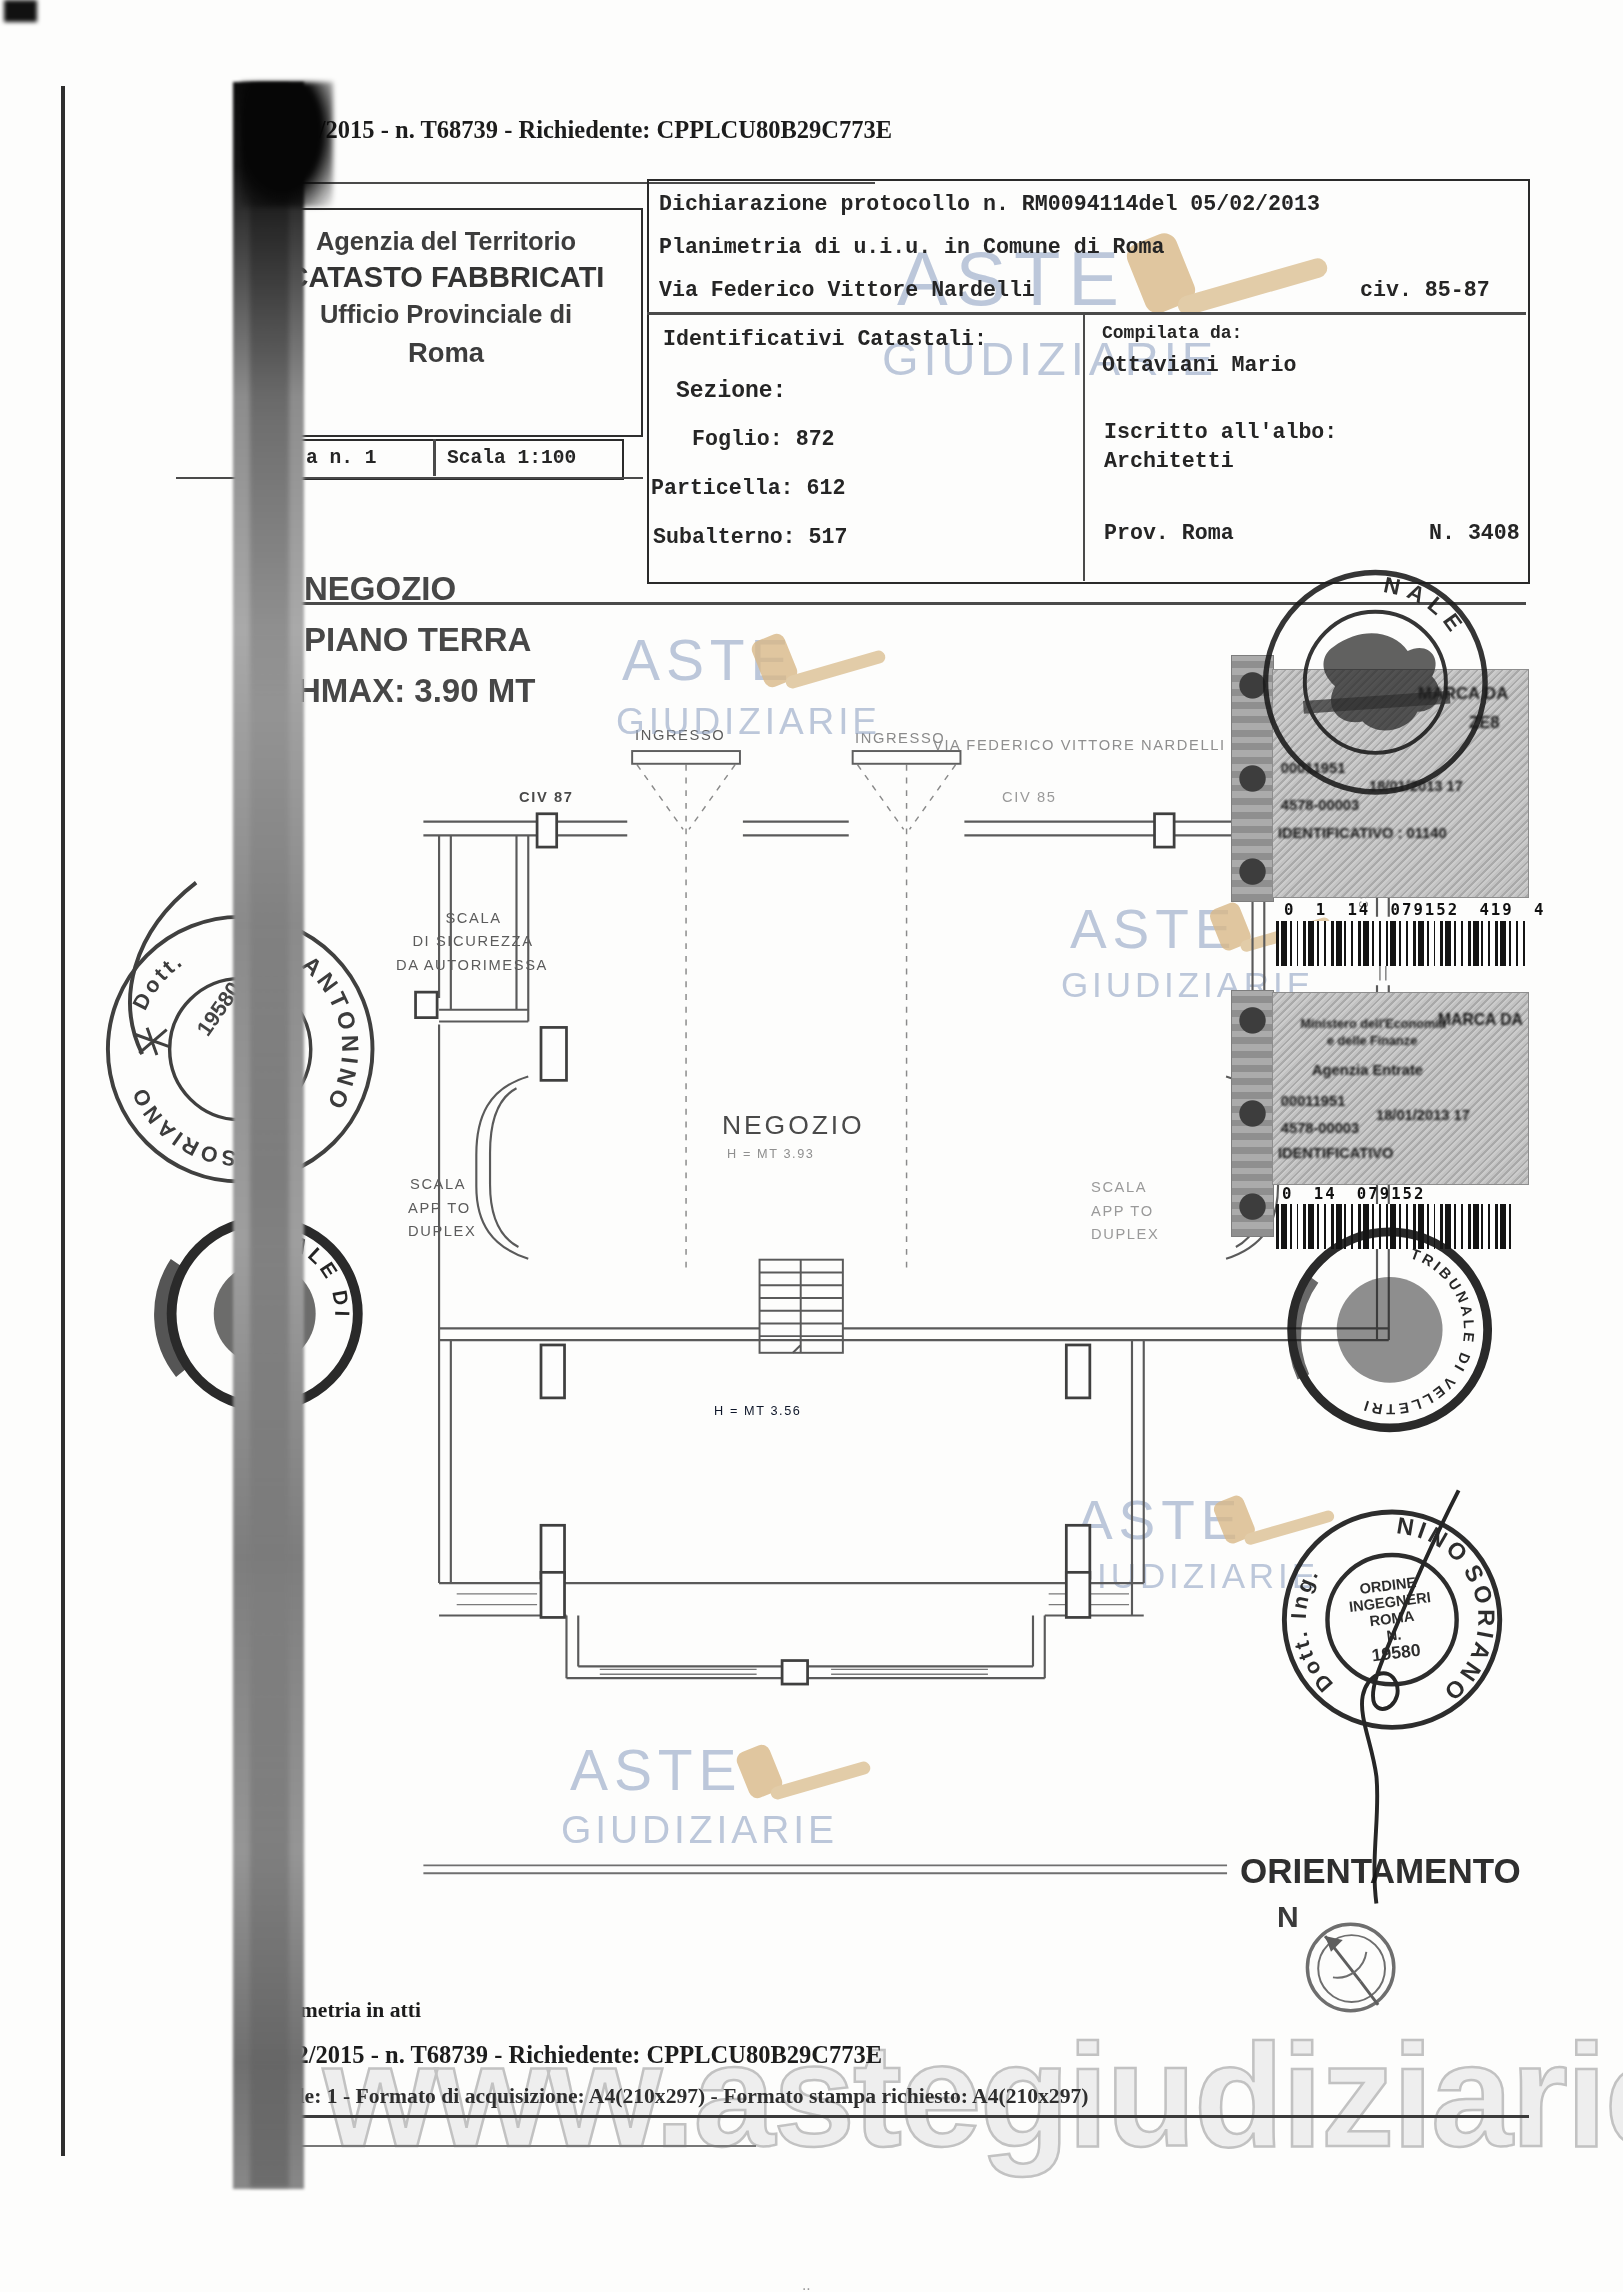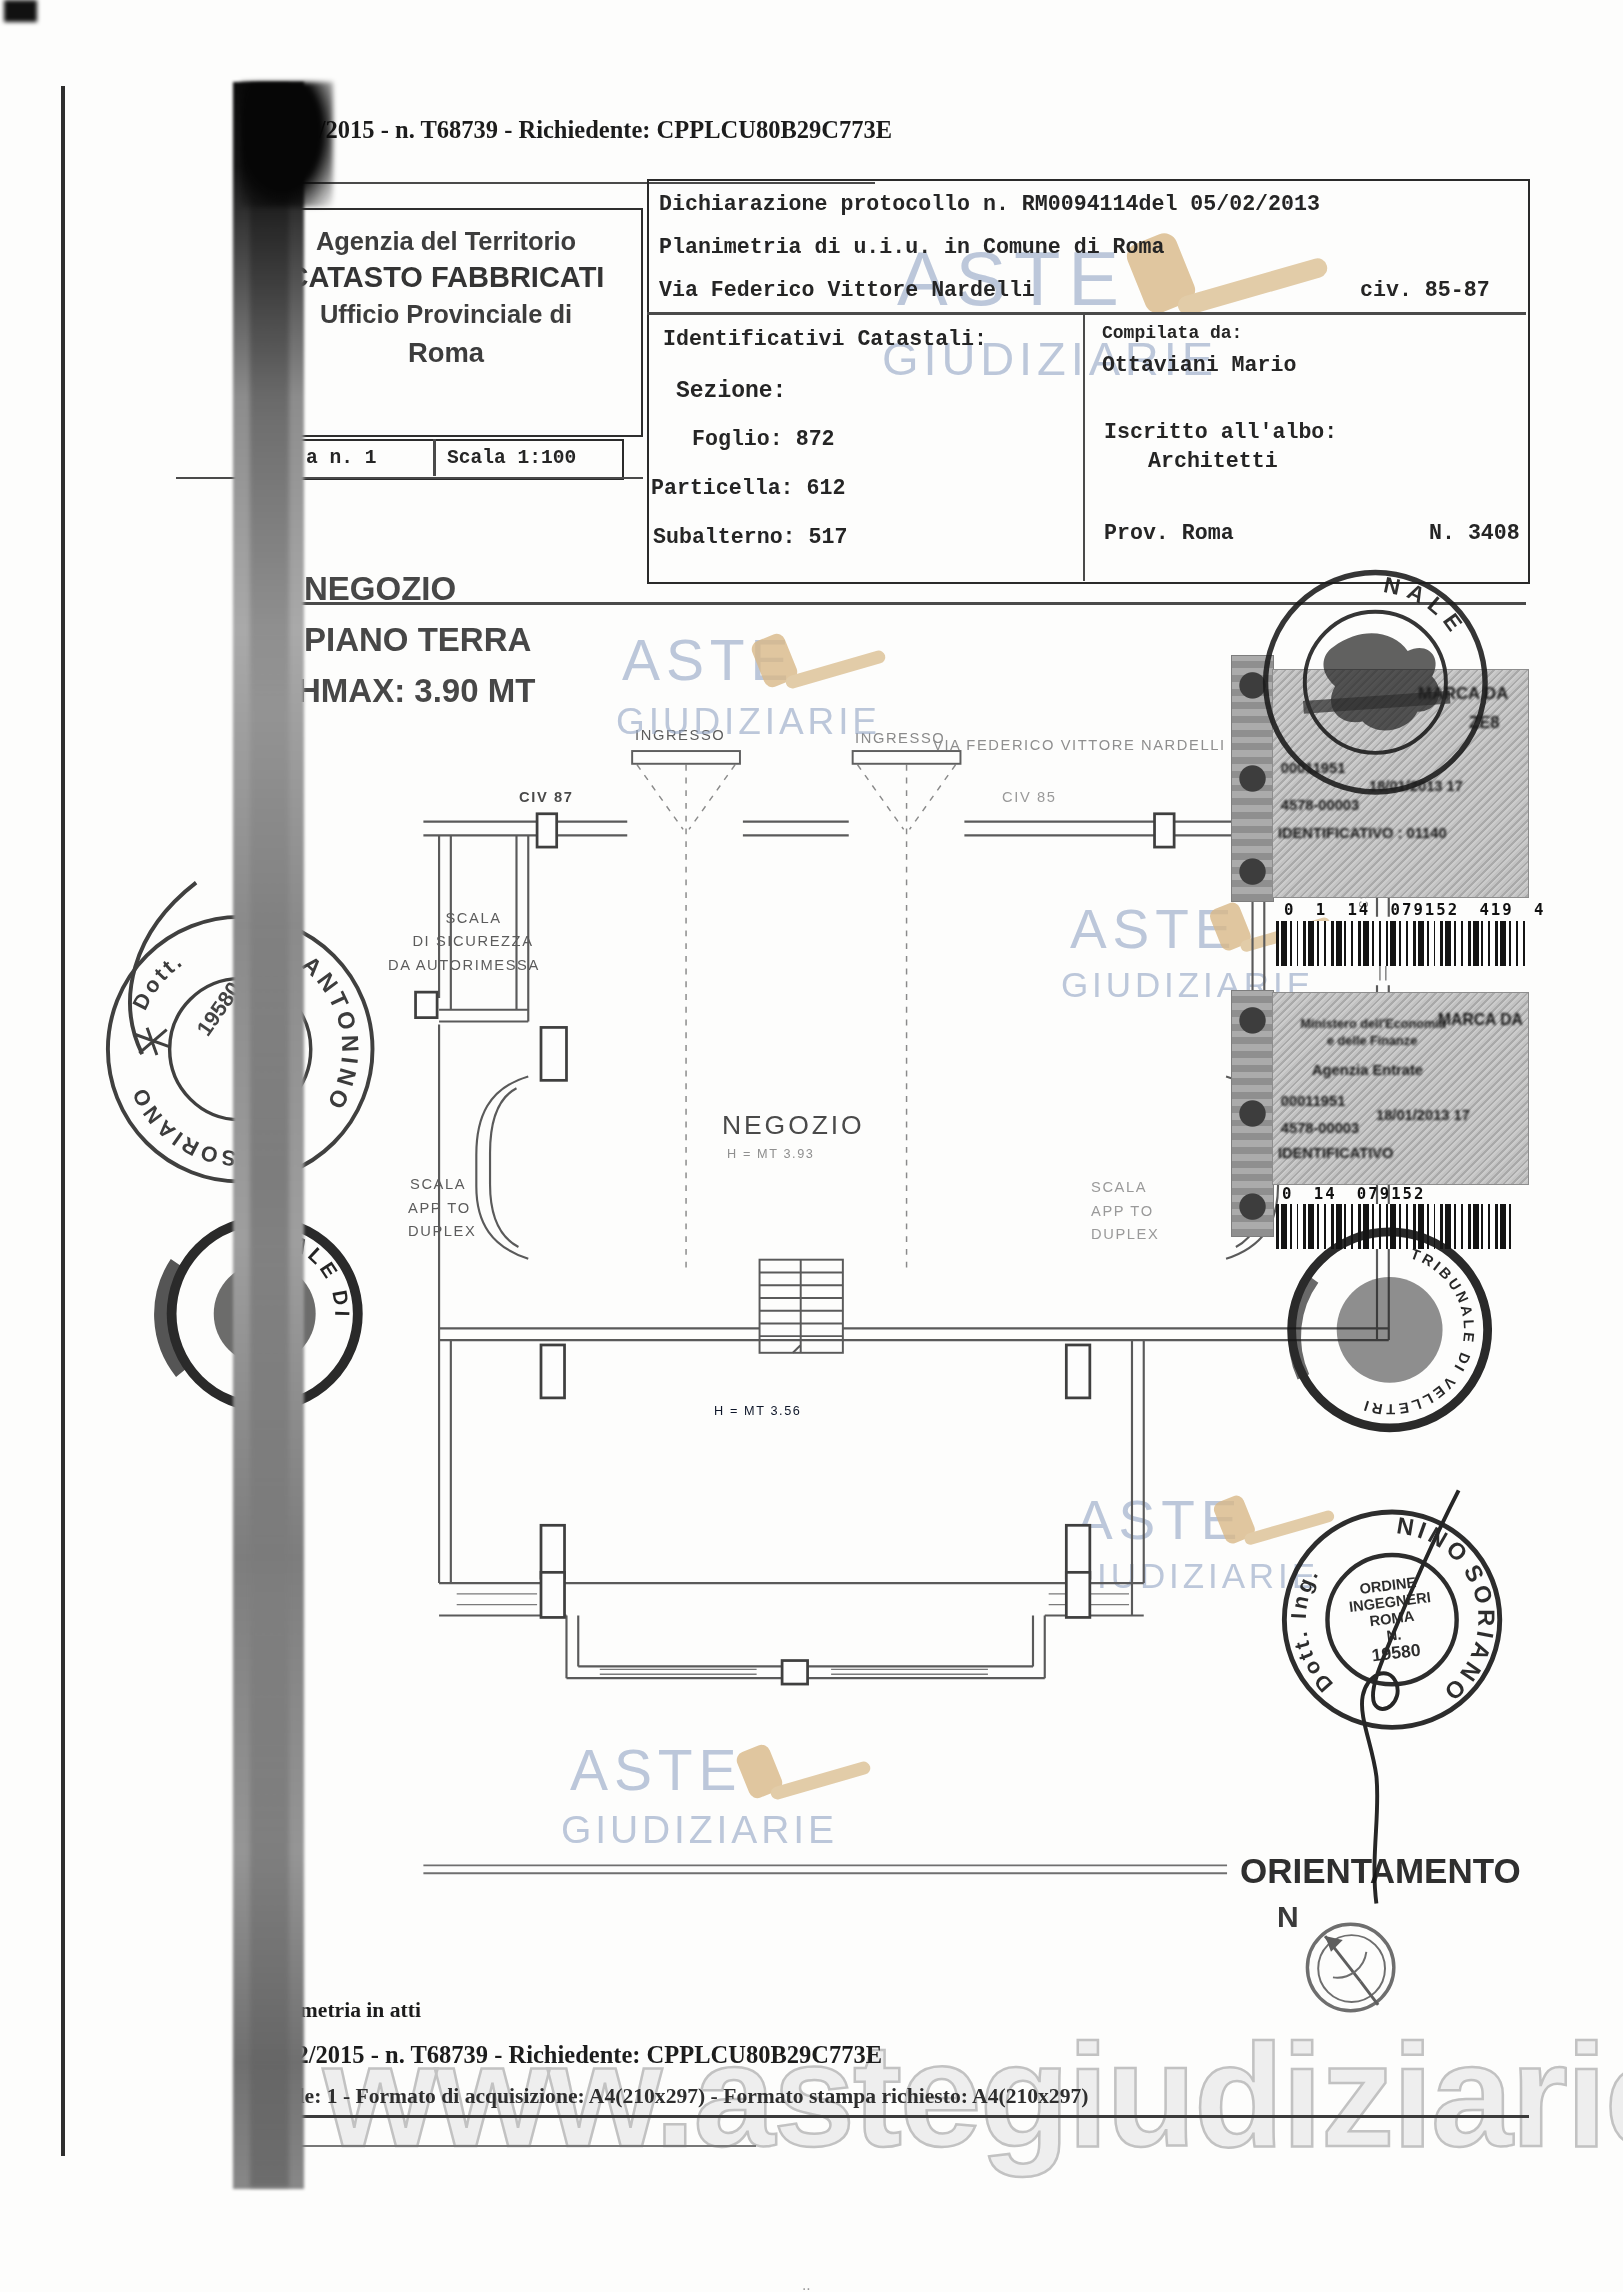--- a/index.html
+++ b/index.html
@@ -114,21 +114,21 @@
 
   <div class="abs mono smudge" style="left:663px;top:327px;font-size:21.6px;z-index:18;">Identificativi Catastali:</div>
   <div class="abs mono smudge" style="left:676px;top:378px;font-size:23px;z-index:18;">Sezione:</div>
   <div class="abs mono smudge" style="left:692px;top:427px;font-size:21.6px;z-index:18;">Foglio: 872</div>
   <div class="abs mono smudge" style="left:651px;top:476px;font-size:21.6px;z-index:18;">Particella: 612</div>
   <div class="abs mono smudge" style="left:653px;top:525px;font-size:21.6px;z-index:18;">Subalterno: 517</div>
 
   <div class="abs mono smudge" style="left:1102px;top:323px;font-size:18px;z-index:18;text-align:center;">Compilata da:</div>
   <div class="abs mono smudge" style="left:1102px;top:353px;font-size:21.6px;z-index:18;">Ottaviani Mario</div>
   <div class="abs mono smudge" style="left:1104px;top:420px;font-size:21.6px;z-index:18;">Iscritto all'albo:</div>
-  <div class="abs mono smudge" style="left:1104px;top:449px;font-size:21.6px;z-index:18;margin-left:44px;">Architetti</div>
+  <div class="abs mono smudge" style="left:1104px;top:449px;font-size:21.6px;z-index:18;">Architetti</div>
   <div class="abs mono smudge" style="left:1104px;top:521px;font-size:21.6px;z-index:18;">Prov. Roma</div>
   <div class="abs mono smudge" style="left:1429px;top:521px;font-size:21.6px;z-index:18;">N. 3408</div>
 
   <div class="abs sansb" style="left:304px;top:570px;font-size:33px;color:#474747;z-index:16;">NEGOZIO</div>
   <div class="abs sansb" style="left:304px;top:621px;font-size:33px;color:#474747;z-index:16;">PIANO TERRA</div>
   <div class="abs sansb" style="left:297px;top:672px;font-size:33px;color:#474747;z-index:16;">HMAX: 3.90 MT</div>
 
   <svg class="abs" style="left:0;top:0;z-index:15;" width="1623" height="2293" viewBox="0 0 1656 2339">
     <g stroke="#5a5a5a" stroke-width="2.2" fill="none">
 
@@ -199,21 +199,21 @@
   </svg>
 
   <div class="abs planlbl" style="left:635px;top:727px;">INGRESSO</div>
   <div class="abs planlbl" style="left:855px;top:730px;color:#8a8a8a;">INGRESSO</div>
   <div class="abs planlbl" style="left:933px;top:737px;color:#8f8f8f;font-size:14.7px;">VIA FEDERICO VITTORE NARDELLI</div>
   <div class="abs planlbl" style="left:519px;top:789px;font-weight:700;color:#4a4a4a;">CIV 87</div>
   <div class="abs planlbl" style="left:1002px;top:789px;color:#9a9a9a;">CIV 85</div>
   <div class="abs planlbl" style="left:1370px;top:861px;color:#8a8a8a;font-size:12.7px;transform:rotate(90deg);transform-origin:left top;">CIV 83</div>
   <div class="abs planlbl" style="left:410px;top:910px;width:127px;text-align:center;">SCALA</div>
   <div class="abs planlbl" style="left:380px;top:933px;width:186px;text-align:center;">DI SICUREZZA</div>
-  <div class="abs planlbl" style="left:388px;top:957px;width:216px;">DA AUTORIMESSA</div>
+  <div class="abs planlbl" style="left:364px;top:957px;width:216px;text-align:center;">DA AUTORIMESSA</div>
   <div class="abs planlbl" style="left:410px;top:1176px;">SCALA</div>
   <div class="abs planlbl" style="left:408px;top:1200px;">APP TO</div>
   <div class="abs planlbl" style="left:408px;top:1223px;">DUPLEX</div>
   <div class="abs planlbl" style="left:1091px;top:1179px;color:#9a9a9a;">SCALA</div>
   <div class="abs planlbl" style="left:1091px;top:1203px;color:#9a9a9a;">APP TO</div>
   <div class="abs planlbl" style="left:1091px;top:1226px;color:#9a9a9a;">DUPLEX</div>
   <div class="abs planlbl" style="left:722px;top:1110px;font-size:26.5px;letter-spacing:2.9px;color:#4a4a4a;">NEGOZIO</div>
   <div class="abs planlbl" style="left:727px;top:1147px;font-size:12.7px;color:#8f8f8f;">H = MT 3.93</div>
   <div class="abs planlbl" style="left:714px;top:1404px;font-size:12.7px;color:#0f172a;">H = MT 3.56</div>
 

